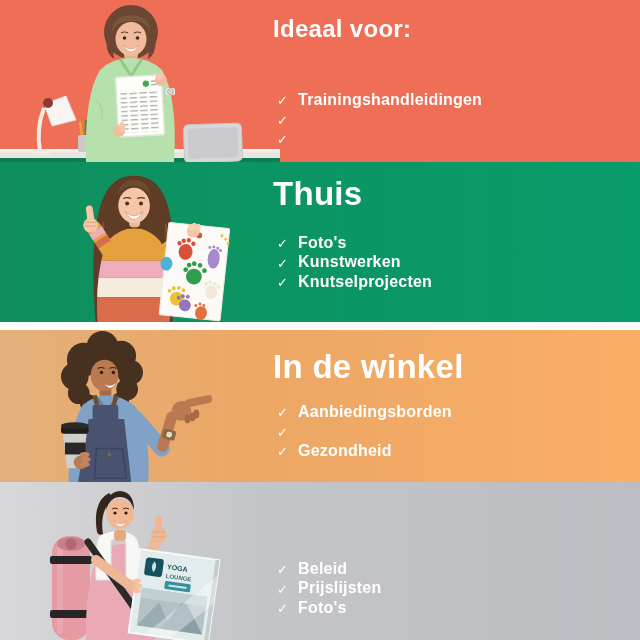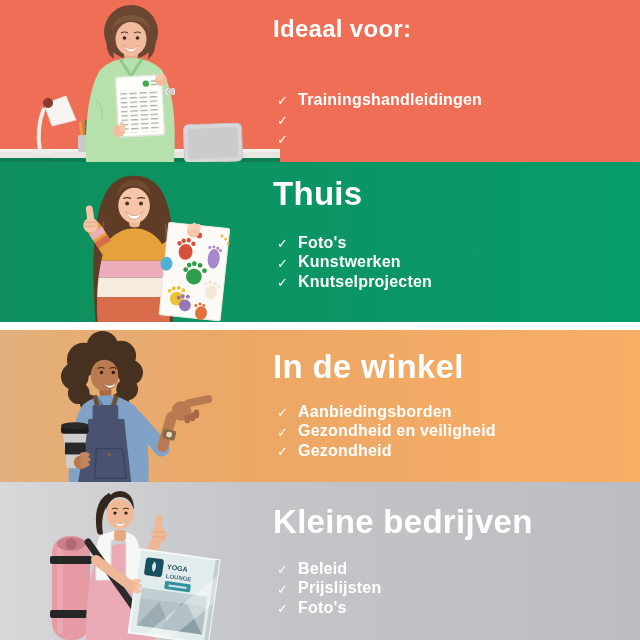--- a/index.html
+++ b/index.html
@@ -294,21 +294,20 @@
       </g>
     </svg>
     <h2 class="h2">In de winkel</h2>
     <ul class="items">
       <li>
           <span class="chk">✓</span>
           <span>Aanbiedingsborden</span>
         </li>
       <li>
           <span class="chk">✓</span>
-          <span>Gezondheid en veiligheid</span>
         </li>
       <li>
           <span class="chk">✓</span>
           <span>Gezondheid</span>
         </li>
     </ul>
   </section>
 
   <section class="band b3">
     <svg class="photo" viewBox="0 0 280 158">
@@ -358,21 +357,20 @@
         <rect x="141" y="110" width="66" height="10" fill="#c6d2d4" opacity="0.8"></rect>
         <path d="M150 156 L214 88 L214 116 L176 156 Z" fill="#ffffff" opacity="0.35"></path>
       </g>
       <g>
         <circle cx="133" cy="104" r="6" fill="#eeb795"></circle>
         <ellipse cx="137" cy="99" rx="4" ry="2.2" fill="#f4c4a2"></ellipse>
         <ellipse cx="138" cy="104" rx="4" ry="2.2" fill="#f4c4a2"></ellipse>
         <ellipse cx="137" cy="109" rx="4" ry="2.2" fill="#f4c4a2"></ellipse>
       </g>
     </svg>
-    <h2 class="h2">Kleine bedrijven</h2>
     <ul class="items">
       <li>
           <span class="chk">✓</span>
           <span>Beleid</span>
         </li>
       <li>
           <span class="chk">✓</span>
           <span>Prijslijsten</span>
         </li>
       <li>

